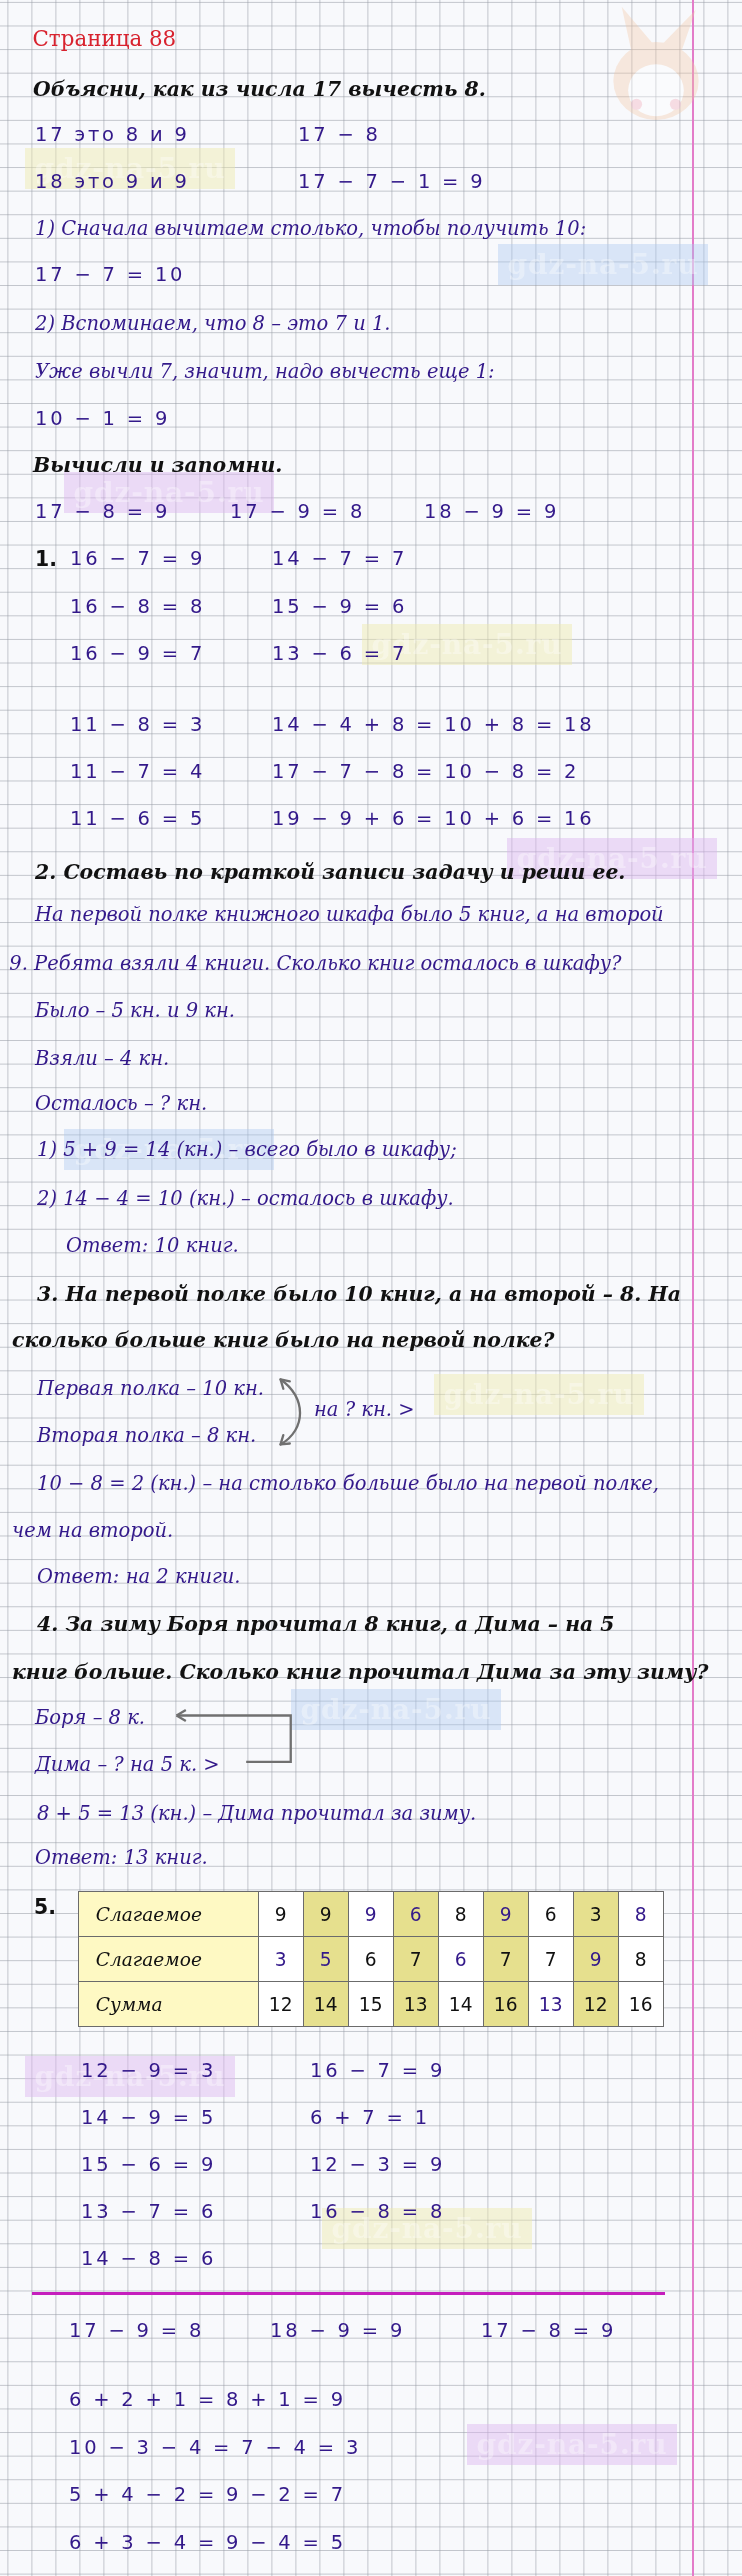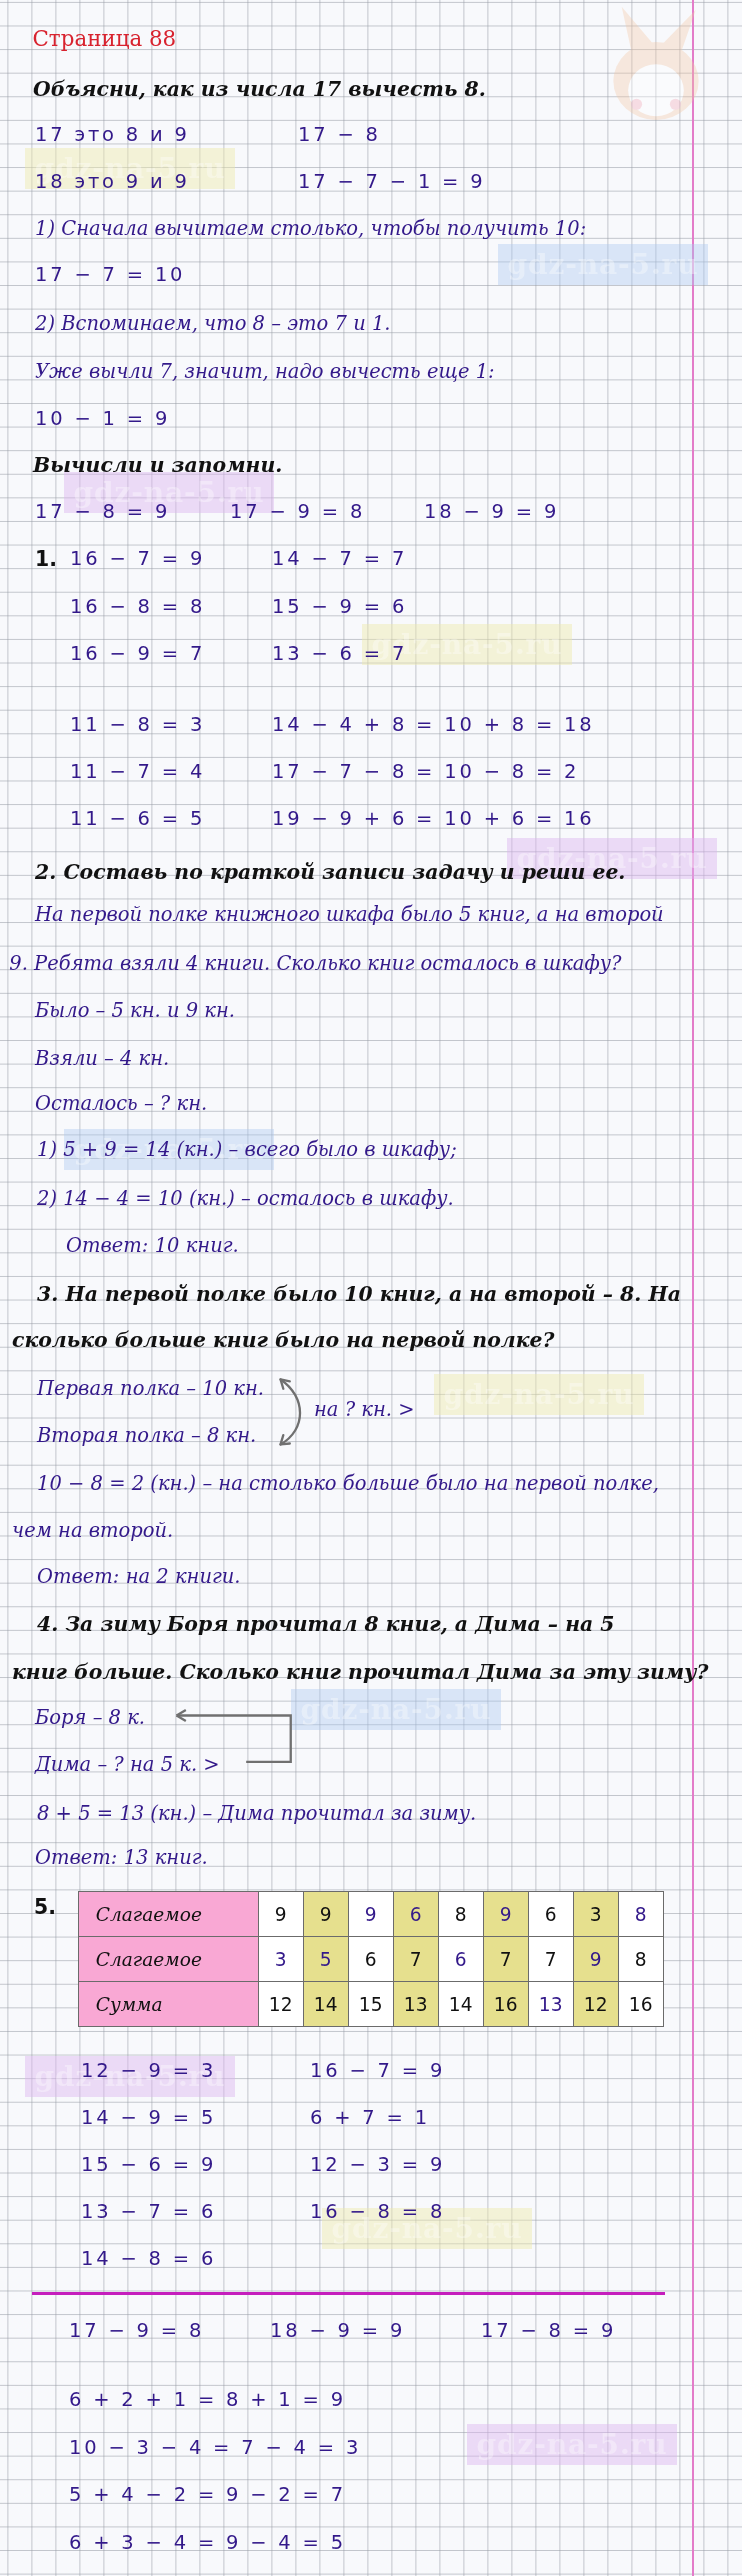--- a/index.html
+++ b/index.html
@@ -23,21 +23,21 @@
   .wm.purple{background:rgba(220,180,240,0.45);}
   .t{position:absolute;white-space:nowrap;line-height:1;transform:translateY(-55%);}
   .title{color:#d8232f;font-family:"DejaVu Serif",serif;font-size:21.4px;}
   .h{color:#111;font-family:"DejaVu Serif",serif;font-style:italic;font-weight:bold;font-size:20.4px;}
   .p{color:#33198a;font-family:"DejaVu Serif",serif;font-style:italic;font-size:19.5px;}
   .m{color:#33198a;font-family:"DejaVu Sans",sans-serif;font-size:19.5px;letter-spacing:2.8px;}
   .num{color:#111;font-family:"DejaVu Sans",sans-serif;font-weight:bold;font-size:20.4px;}
   table.sum{position:absolute;left:78px;top:1891px;border-collapse:collapse;}
   table.sum td{border:1.9px solid #6b6b6b;height:44px;width:44px;text-align:center;
     font-family:"DejaVu Sans",sans-serif;font-size:18.6px;color:#111;padding:0;background:#fff;}
-  table.sum td.lab{width:162px;text-align:left;padding-left:16.7px;background:#f9a8d4;
+  table.sum td.lab{width:162px;text-align:left;padding-left:16.7px;background:#fef9c3;
     font-family:"DejaVu Serif",serif;font-style:italic;}
   table.sum td.y{background:#e6e08e;}
   table.sum td.pu{color:#33198a;}
   svg.arrows{position:absolute;left:0;top:0;width:743px;height:2576px;pointer-events:none;}
 </style>
 </head>
 <body>
 
 <div class="grid"></div>
 <div class="margin-line"></div>

